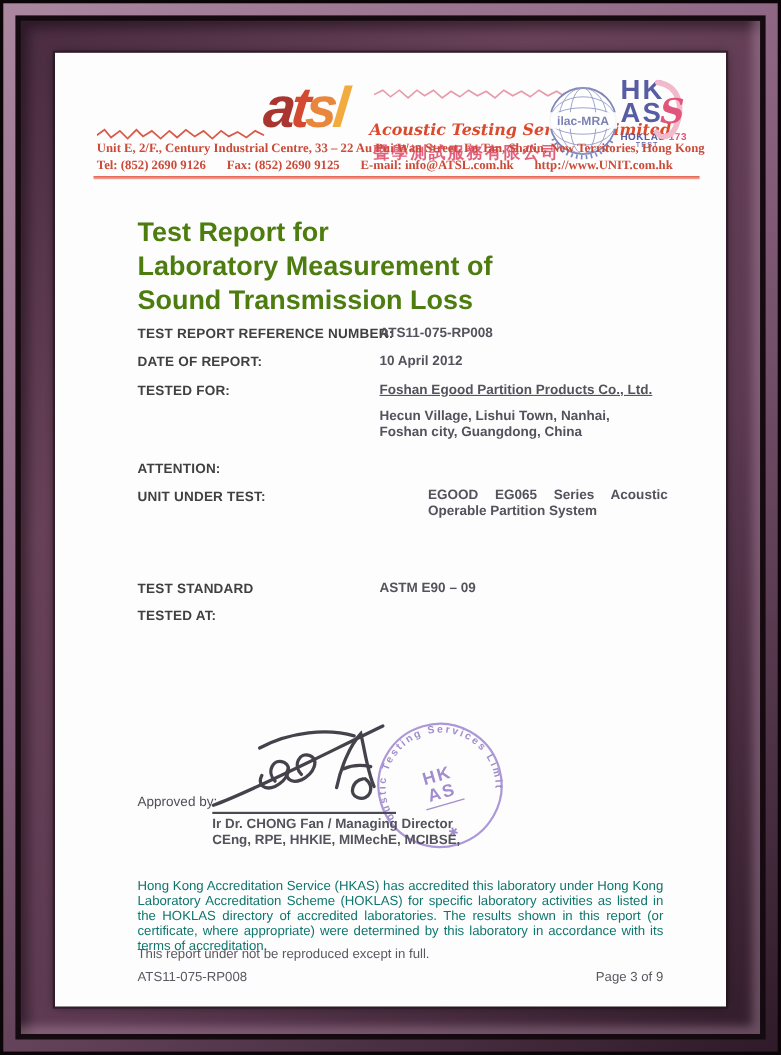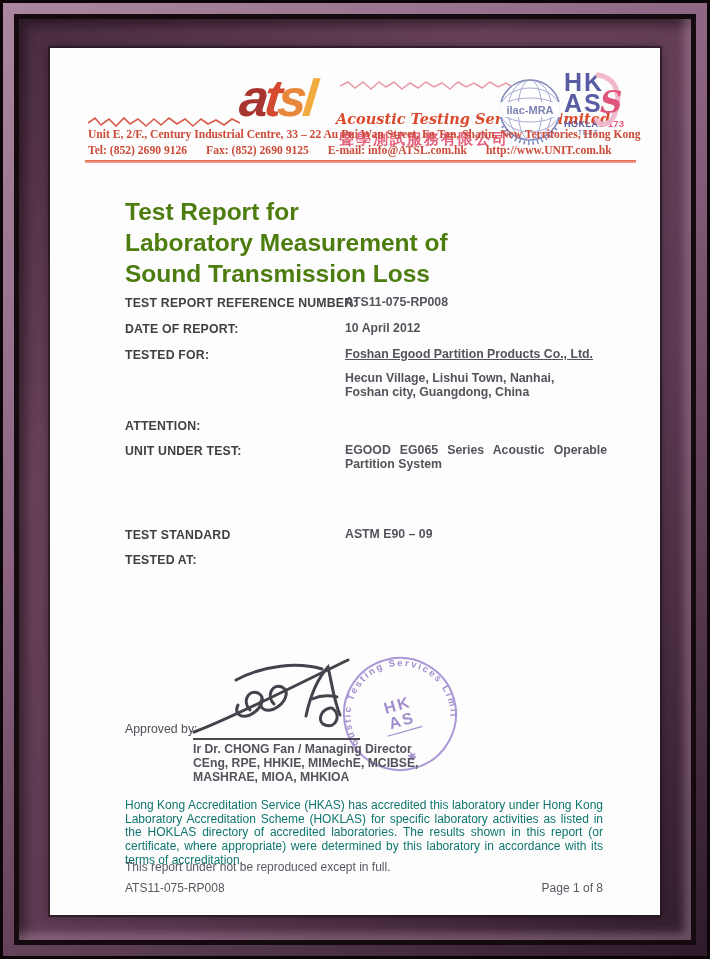--- a/index.html
+++ b/index.html
@@ -43,21 +43,21 @@
   .hkas-cap { margin-top:5px; font-weight:bold; font-size:9px; letter-spacing:.5px; color:#585ca3; }
   .hkas-cap .num { color:#e0557c; }
   .hkas-cap2 { font-size:6.5px; letter-spacing:1px; color:#585ca3; margin-left:14px; }
 
   
   .title { left:75px; top:148px; font-weight:bold; font-size:24.5px; line-height:31px; color:#4d7c0f; }
   .f-label { left:75px; font-weight:bold; font-size:12.3px; color:#404040; letter-spacing:.2px; white-space:nowrap; }
   .f-value { left:295px; width:262px; font-weight:bold; font-size:12.3px; line-height:13.8px; color:#55525c; }
   .jt { text-align:justify; }
   .ws-wide { word-spacing:3px; }
-  .mb { margin-bottom:6px; }
+  .mb { margin-bottom:6px;margin-left:44px; }
 
   
   .approved-label { left:75px; top:674px; font-size:12.3px; color:#514e58; }
   .sig-line { left:143px; top:690px; width:167px; height:2px; background:#4c4953; }
   .approver { left:143px; top:695px; font-weight:bold; font-size:12.2px; line-height:13.8px; color:#55525c; }
 
   
   .foot-para { left:75px; top:751px; width:478px; font-size:12px; line-height:13.7px; color:#0f766e; }
   .repro { left:75px; top:812px; font-size:12px; color:#5b5862; }
   .foot-row { left:75px; top:833px; width:478px; display:flex; justify-content:space-between;
@@ -181,24 +181,23 @@
         <path d="M44,80 L80,80" stroke="#8d74c2" stroke-width="1.2"></path>
         <text x="62" y="110" text-anchor="middle" font-size="11" fill="#8d74c2">✱</text>
       </g>
     </svg>
 
     <div class="abs approved-label">Approved by:</div>
     <div class="abs sig-line"></div>
     <div class="abs approver">
       <div>Ir Dr. CHONG Fan / Managing Director</div>
       <div>CEng, RPE, HHKIE, MIMechE, MCIBSE,</div>
-      <div>MASHRAE, MIOA, MHKIOA</div>
     </div>
 
     <div class="abs foot-para jt">Hong Kong Accreditation Service (HKAS) has accredited this laboratory under Hong Kong Laboratory Accreditation Scheme (HOKLAS) for specific laboratory activities as listed in the HOKLAS directory of accredited laboratories. The results shown in this report (or certificate, where appropriate) were determined by this laboratory in accordance with its terms of accreditation.</div>
     <div class="abs repro">This report under not be reproduced except in full.</div>
     <div class="abs foot-row">
       <span>ATS11-075-RP008</span>
-      <span>Page 1 of 8</span>
+      <span>Page 3 of 9</span>
     </div>
 
   </div>
 </div>
 
 </body></html>

